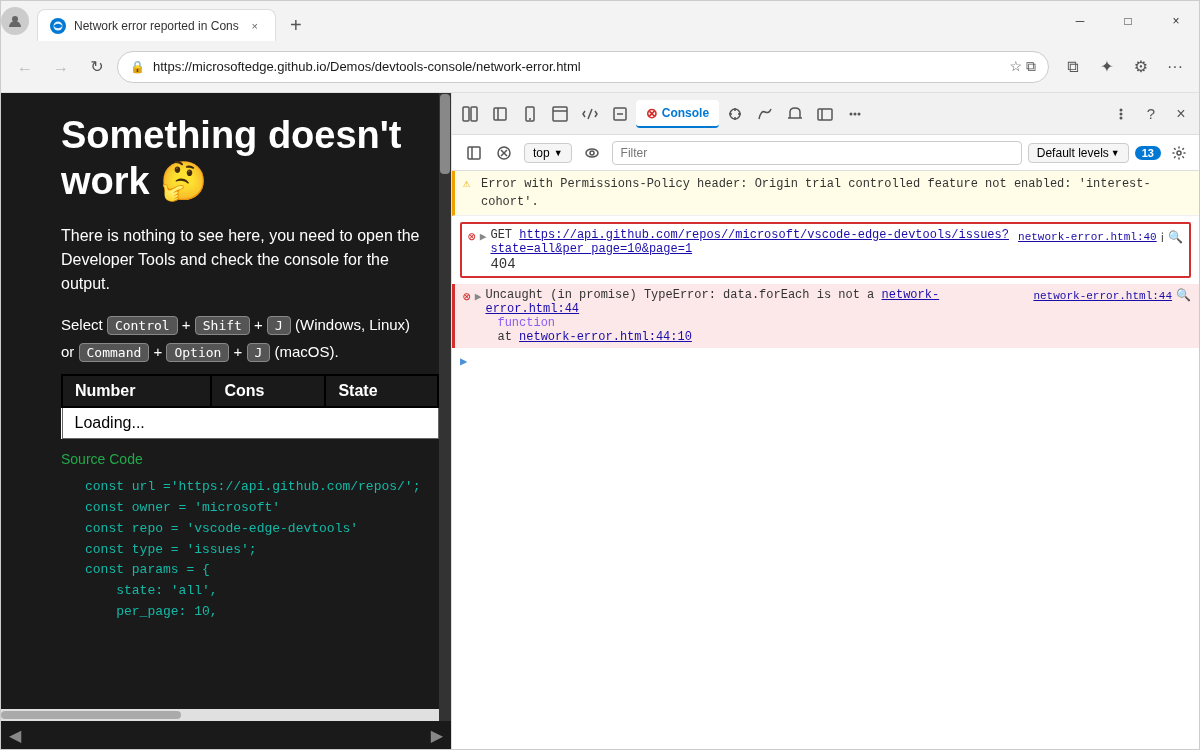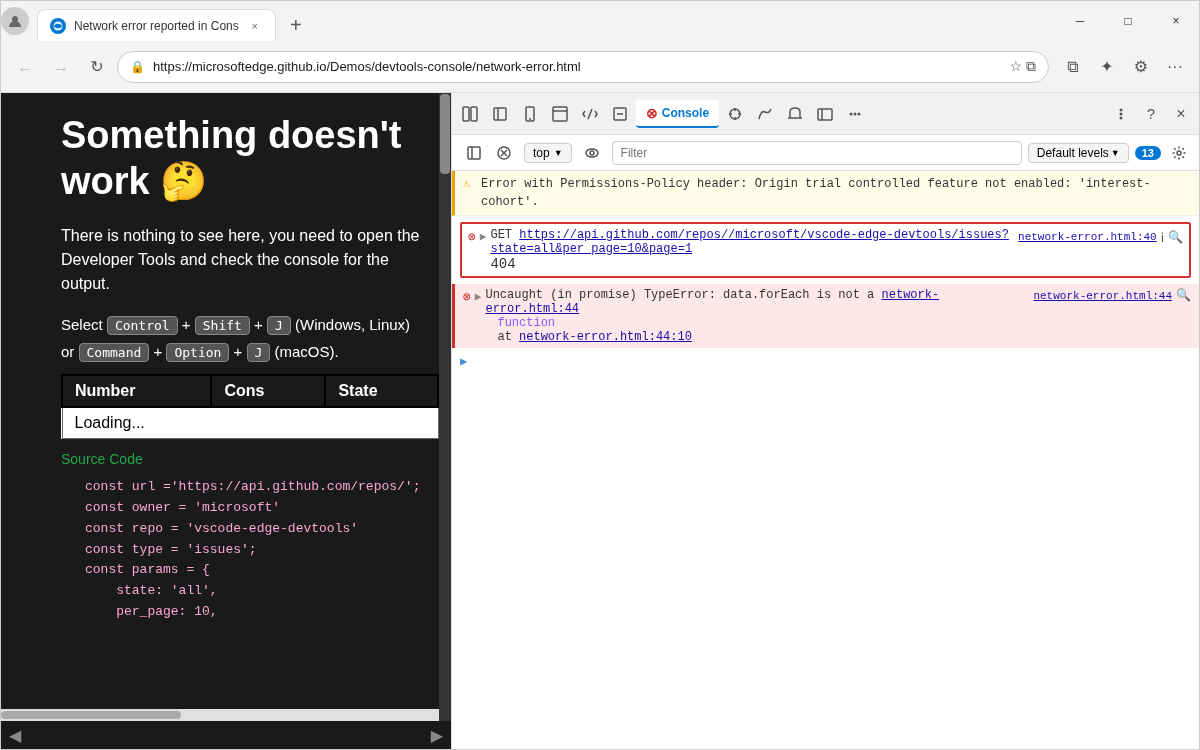--- a/index.html
+++ b/index.html
@@ -39,21 +39,21 @@
     .webpage { width: 450px; flex-shrink: 0; background: #1a1a1a; color: #fff; overflow-y: auto; position: relative; }
     .webpage-content { padding: 20px 12px; margin-left: 48px; }
     .webpage h1 { font-size: 38px; font-weight: 700; line-height: 1.2; margin-bottom: 20px; }
     .webpage p { font-size: 16px; line-height: 1.5; margin-bottom: 20px; color: #fff; }
     .keyboard-hint { font-size: 15px; color: #fff; margin-bottom: 8px; }
     .key-badge { display: inline-block; background: #555; border: 1px solid #888; border-radius: 4px; padding: 1px 7px; font-size: 13px; font-family: monospace; color: #fff; }
     .table-container { width: 100%; border-collapse: collapse; margin: 12px 0; background: #fff; color: #000; }
     .table-container th { border: 2px solid #000; padding: 6px 12px; font-weight: bold; text-align: left; background: #1a1a1a; color: #fff; }
     .table-container td { border: 1px solid #666; padding: 6px 12px; }
     .source-code-label { color: #22a84a; font-size: 14px; margin: 12px 0 6px; }
-    .code-block { background: #1a1a1a; font-family: 'Courier New', monospace; font-size: 13px; color: #f9a8d4; line-height: 1.6; padding: 4px 0; }
+    .code-block { background: #1a1a1a; font-family: 'Courier New', monospace; font-size: 13px; color: #14b8a6; line-height: 1.6; padding: 4px 0; }
     .code-line { padding: 0 0 0 24px; }
 
     
     .scroll-track { position: absolute; right: 0; top: 0; bottom: 0; width: 12px; background: #333; }
     .scroll-thumb { position: absolute; top: 0; right: 0; width: 10px; height: 80px; background: #888; border-radius: 4px; margin: 1px; }
 
     
     .devtools { flex: 1; background: #fff; display: flex; flex-direction: column; border-left: 1px solid #ddd; }
 
     

